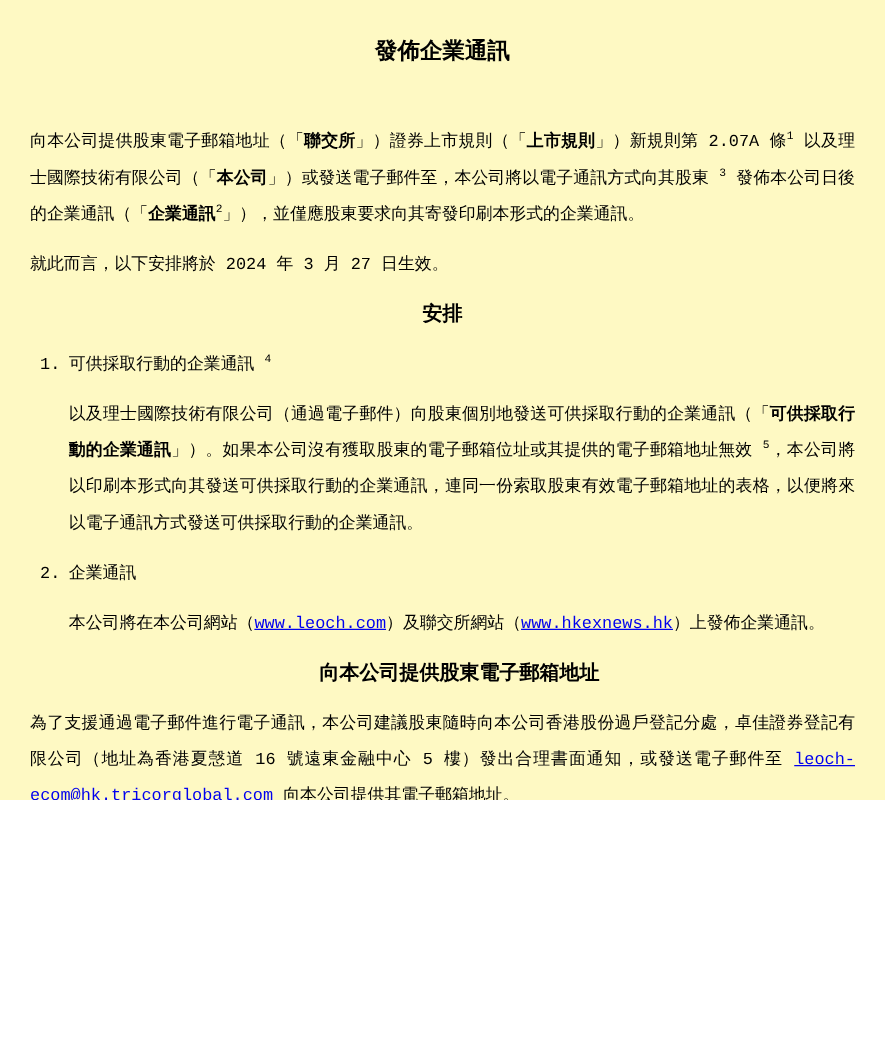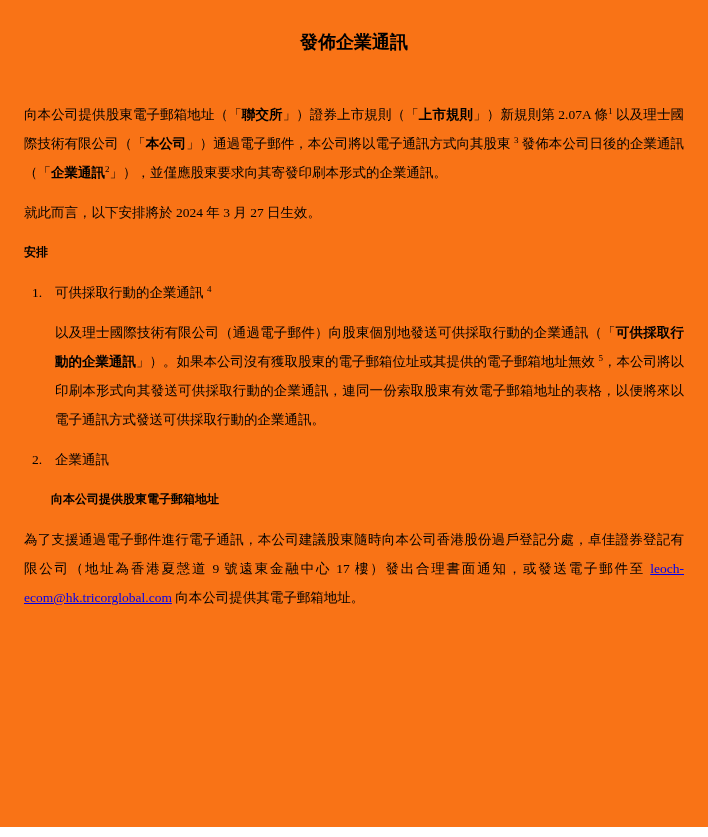--- a/index.html
+++ b/index.html
@@ -1,61 +1,63 @@
 <!DOCTYPE html>
 <html lang="zh-Hant" style="--link-color: #0000EE;"><head>
 <meta charset="utf-8">
 <style>
   html,body{margin:0;padding:0;background:#ffffff;}
   .page{
-    width:708px;height:827px;box-sizing:border-box;overflow:hidden;
-    background:#f97316;color:#000000;
+    width:708px;height:640px;box-sizing:border-box;overflow:hidden;
+    background:#fef9c3;color:#000000;
     padding:24px 24px 0 24px;
-    font-family:Liberation Serif, serif;
+    font-family:Liberation Mono, monospace;
     font-size:13.5px;line-height:29px;
   }
   .doc-title{
     font-size:18px;line-height:24px;font-weight:bold;
     text-align:center;margin:6px 0 46px 0;
   }
   .heading{
-    font-size:12px;line-height:29px;font-weight:bold;
+    font-size:16px;line-height:29px;font-weight:bold;
     margin:0 0 11px 0;
+    text-align:center;
   }
   .section-heading{margin-top:8px;margin-left:27px;}
   .para{margin:0 0 11px 0;text-align:justify;}
   .indent{margin-left:31px;}
   .list-item{display:flex;margin:0 0 11px 0;padding-left:8px;}
   .list-num{flex:none;width:23px;}
   .list-title{flex:1;}
   sup{font-size:9px;line-height:0;vertical-align:super;}
   .b{font-weight:bold;}
   a.doc-link{color:var(--link-color,#0000EE);text-decoration:underline;cursor:pointer;}
 </style>
 </head>
 <body>
 
 <div class="page">
 
   <h1 class="doc-title">發佈企業通訊</h1>
 
-  <p class="para"><span>向本公司提供股東電子郵箱地址（「</span><span class="b">聯交所</span><span>」）證券上市規則（「</span><span class="b">上市規則</span><span>」）新規則第 2.07A 條</span><sup>1</sup><span> 以及理士國際技術有限公司（「</span><span class="b">本公司</span><span>」）通過電子郵件，本公司將以電子通訊方式向其股東 </span><sup>3</sup><span> 發佈本公司日後的企業通訊（「</span><span class="b">企業通訊</span><sup>2</sup><span>」），並僅應股東要求向其寄發印刷本形式的企業通訊。</span></p>
+  <p class="para"><span>向本公司提供股東電子郵箱地址（「</span><span class="b">聯交所</span><span>」）證券上市規則（「</span><span class="b">上市規則</span><span>」）新規則第 2.07A 條</span><sup>1</sup><span> 以及理士國際技術有限公司（「</span><span class="b">本公司</span><span>」）或發送電子郵件至，本公司將以電子通訊方式向其股東 </span><sup>3</sup><span> 發佈本公司日後的企業通訊（「</span><span class="b">企業通訊</span><sup>2</sup><span>」），並僅應股東要求向其寄發印刷本形式的企業通訊。</span></p>
 
   <p class="para"><span>就此而言，以下安排將於 2024 年 3 月 27 日生效。</span></p>
 
   <h2 class="heading">安排</h2>
 
   <div class="list-item">
     <span class="list-num">1.</span>
     <span class="list-title"><span>可供採取行動的企業通訊 </span><sup>4</sup></span>
   </div>
   <p class="para indent"><span>以及理士國際技術有限公司（通過電子郵件）向股東個別地發送可供採取行動的企業通訊（「</span><span class="b">可供採取行動的企業通訊</span><span>」）。如果本公司沒有獲取股東的電子郵箱位址或其提供的電子郵箱地址無效 </span><sup>5</sup><span>，本公司將以印刷本形式向其發送可供採取行動的企業通訊，連同一份索取股東有效電子郵箱地址的表格，以便將來以電子通訊方式發送可供採取行動的企業通訊。</span></p>
 
   <div class="list-item">
     <span class="list-num">2.</span>
     <span class="list-title"><span>企業通訊</span></span>
   </div>
+  <p class="para indent"><span>本公司將在本公司網站（</span><a class="doc-link" href="#">www.leoch.com</a><span>）及聯交所網站（</span><a class="doc-link" href="#">www.hkexnews.hk</a><span>）上發佈企業通訊。</span></p>
 
   <h2 class="heading section-heading">向本公司提供股東電子郵箱地址</h2>
 
-  <p class="para"><span>為了支援通過電子郵件進行電子通訊，本公司建議股東隨時向本公司香港股份過戶登記分處，卓佳證券登記有限公司（地址為香港夏愨道 9 號遠東金融中心 17 樓）發出合理書面通知，或發送電子郵件至 </span><a class="doc-link" href="#">leoch-ecom@hk.tricorglobal.com</a><span> 向本公司提供其電子郵箱地址。</span></p>
+  <p class="para"><span>為了支援通過電子郵件進行電子通訊，本公司建議股東隨時向本公司香港股份過戶登記分處，卓佳證券登記有限公司（地址為香港夏愨道 16 號遠東金融中心 5 樓）發出合理書面通知，或發送電子郵件至 </span><a class="doc-link" href="#">leoch-ecom@hk.tricorglobal.com</a><span> 向本公司提供其電子郵箱地址。</span></p>
 
 </div>
 
 </body></html>

